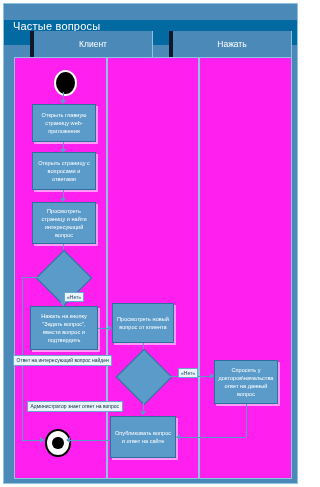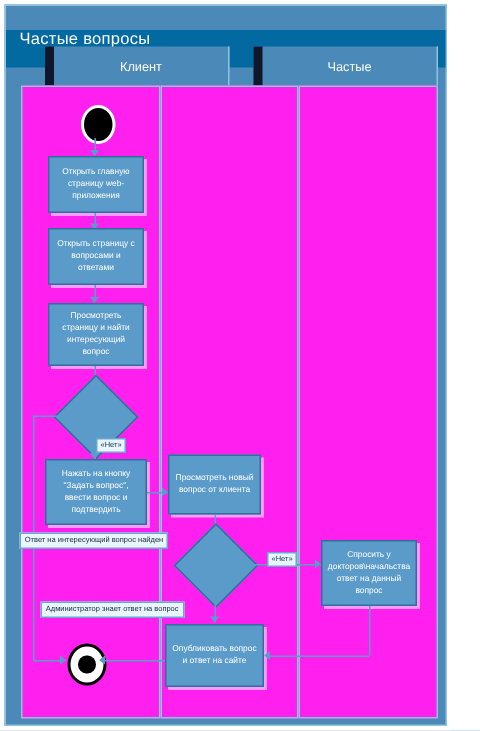--- a/index.html
+++ b/index.html
@@ -50,21 +50,21 @@
     position: absolute;
     left: 10px;
     top: 27px;
     width: 278px;
     height: 26px;
     display: flex;
   }
   .lane-head {
     flex: 1;
     box-sizing: border-box;
-    border-left: 6px solid #0f172a;
+    border-left: 4px solid #0f172a;
     border-right: 1px solid #8fc4e0;
     background: #4a89b8;
     color: #ffffff;
     font-size: 8.5px;
     display: flex;
     align-items: center;
     justify-content: center;
     white-space: nowrap;
     margin-left: 16px;
   }
@@ -196,21 +196,21 @@
 <div id="canvas">
 
   <div id="frame">
 
     <div id="title-bar">
       <span id="title-text">Частые вопросы</span>
     </div>
 
     <div id="lane-headers">
       <div class="lane-head">Клиент</div>
-      <div class="lane-head">Частые</div>
+      <div class="lane-head">Нажать</div>
     </div>
 
     <div id="lane-bodies">
       <div class="lane-body"></div>
       <div class="lane-body"></div>
       <div class="lane-body"></div>
     </div>
 
   </div>
 

